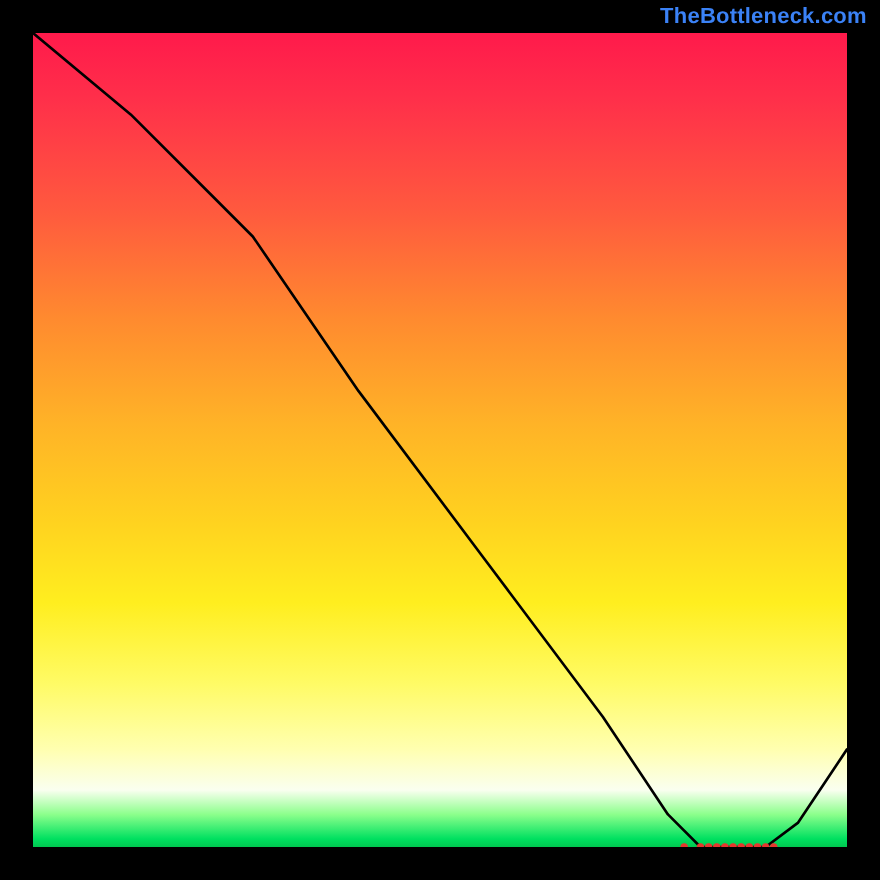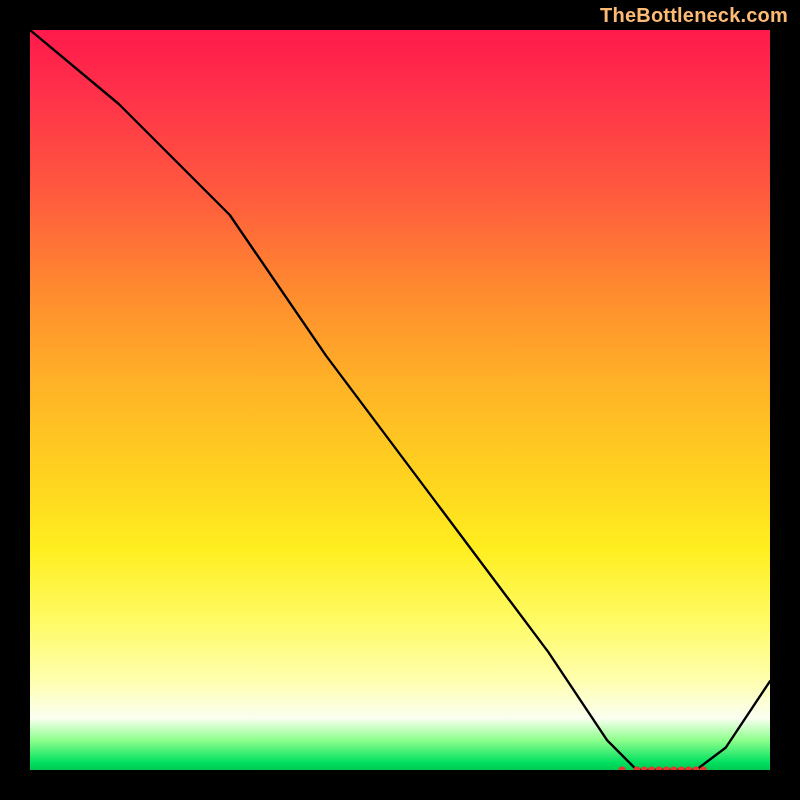--- a/index.html
+++ b/index.html
@@ -14,21 +14,21 @@
   .frame {
     position: relative;
     width: 800px;
     height: 800px;
     background: #000;
   }
   .watermark {
     position: absolute;
     top: 4px;
     right: 12px;
-    color: #fdba74;
+    color: #3b82f6;
     font-size: 20px;
     font-weight: 600;
     letter-spacing: 0.2px;
     user-select: none;
   }
   
   .plot-area {
     position: absolute;
     left: 30px;
     top: 30px;

